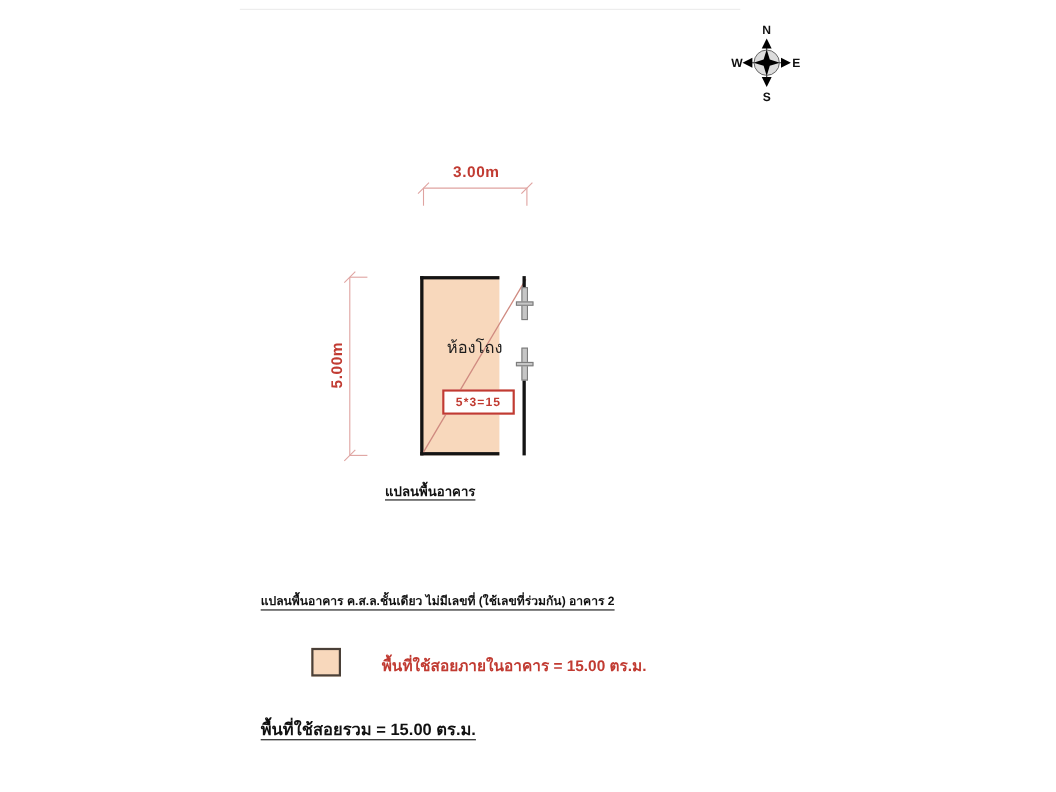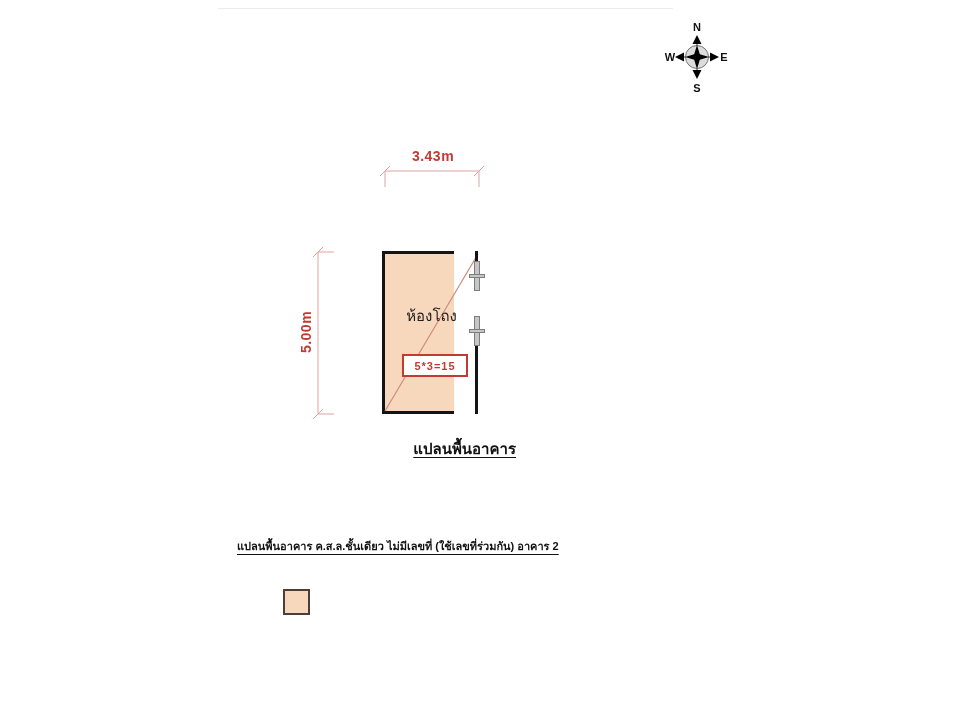--- a/index.html
+++ b/index.html
@@ -45,22 +45,22 @@
   #wall-right-top    { top:251px; height:26px; }
   #wall-right-bottom { top:342px; height:72px; }
   .win { position:absolute; width:6px; height:30px; }
   .win .bar  { position:absolute; left:0; top:0; width:6px; height:30px; background:var(--window-gray,#c6c6c6); border:1px solid #7d7d7d; }
   .win .tick { position:absolute; left:-5px; top:13px; width:16px; height:4px; background:var(--window-gray,#c6c6c6); border:1px solid #7d7d7d; }
   #window-1 { left:474px; top:261px; }
   #window-2 { left:474px; top:316px; }
 
   
   .caption {
-    position:absolute; left:350px; top:437px; width:166px; text-align:right;
-    font-size:15px; font-weight:bold; color:#111;
+    position:absolute; left:350px; top:437px; width:166px; text-align:left;
+    font-size:12px; font-weight:bold; color:#111;
     text-decoration:underline; text-underline-offset:3px;
   }
   .title {
     position:absolute; left:237px; top:537px; font-size:11px; font-weight:bold; color:#111;
     text-decoration:underline; text-underline-offset:4px;
   }
   .legend-swatch {
     position:absolute; left:283px; top:589px; width:27px; height:26px;
     background:var(--room-fill,#f8d8bc); border:2px solid #4a4038;
   }
@@ -88,21 +88,21 @@
     <polygon class="arrow" points="32,16 27.5,25 36.5,25"></polygon>
     <polygon class="arrow" points="32,60 27.5,51 36.5,51"></polygon>
     <polygon class="arrow" points="10,38 19,33.5 19,42.5"></polygon>
     <polygon class="arrow" points="54,38 45,33.5 45,42.5"></polygon>
     <text x="32" y="12" text-anchor="middle">N</text>
     <text x="32" y="73" text-anchor="middle">S</text>
     <text x="5" y="42" text-anchor="middle">W</text>
     <text x="59" y="42" text-anchor="middle">E</text>
   </svg>
 
-  <div class="dim-label" id="dim-top-label">3.43m</div>
+  <div class="dim-label" id="dim-top-label">3.00m</div>
   <svg class="dim-svg" id="dim-top-svg" viewBox="0 0 102 22">
     <line x1="4" y1="3" x2="98" y2="3"></line>
     <line x1="4" y1="3" x2="4" y2="19"></line>
     <line x1="98" y1="3" x2="98" y2="19"></line>
     <line x1="-1" y1="8" x2="9" y2="-2"></line>
     <line x1="93" y1="8" x2="103" y2="-2"></line>
   </svg>
 
   <div class="dim-label" id="dim-left-label">5.00m</div>
   <svg class="dim-svg" id="dim-left-svg" viewBox="0 0 26 170">
@@ -132,15 +132,17 @@
   <div class="win" id="window-2">
     <div class="bar"></div>
     <div class="tick"></div>
   </div>
 
   <div class="caption">แปลนพื้นอาคาร</div>
 
   <div class="title">แปลนพื้นอาคาร ค.ส.ล.ชั้นเดียว ไม่มีเลขที่ (ใช้เลขที่ร่วมกัน) อาคาร 2</div>
 
   <div class="legend-swatch"></div>
+  <div class="legend-label">พื้นที่ใช้สอยภายในอาคาร = 15.00 ตร.ม.</div>
 
+  <div class="total">พื้นที่ใช้สอยรวม = 15.00 ตร.ม.</div>
 
 </div>
 
 </body></html>

